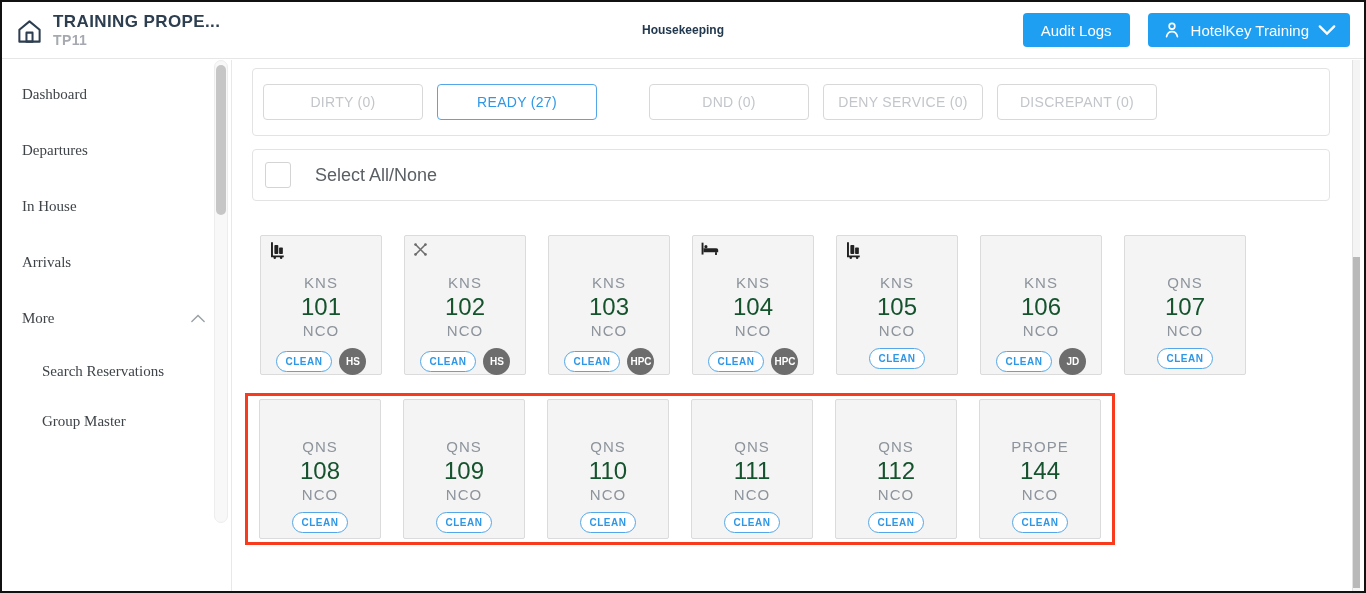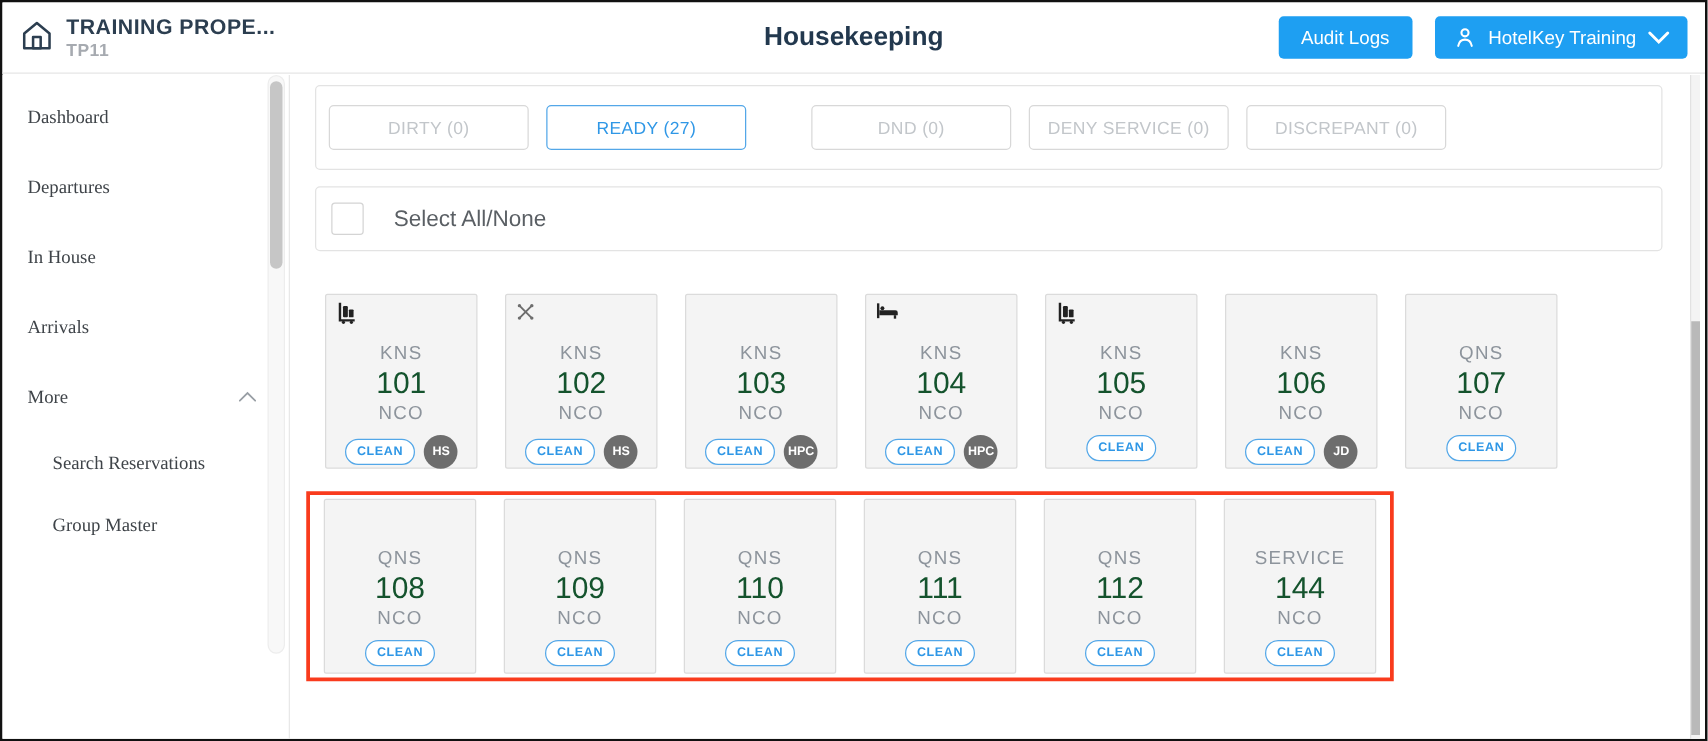--- a/index.html
+++ b/index.html
@@ -16,28 +16,28 @@
     --status-border:#53a7e8;
     --badge-bg:#6d6d6d;
     --navy:#2c3e50;
   }
 
   
   .header {
     height:57px; display:flex; align-items:center;
     padding:0 14px; border-bottom:1px solid #e6e6e6; position:relative; background:#fff;
   }
-  .brand { display:flex; align-items:center; gap:10px; }
+  .brand { display:flex; align-items:flex-end; gap:10px; }
   .home-icon { margin-top:2px; }
   .brand-text { display:flex; flex-direction:column; line-height:1.25; }
   .brand-name { font-size:17px; font-weight:bold; color:var(--navy); letter-spacing:.4px; }
   .brand-code { font-size:14px; font-weight:bold; color:#a6aab0; letter-spacing:.4px; }
   .page-title {
     position:absolute; left:50%; top:50%; transform:translate(-50%,-50%);
-    font-size:21px; font-weight:bold; color:#22384e;
+    font-size:12px; font-weight:bold; color:#22384e;
   }
   .header-right { margin-left:auto; display:flex; align-items:center; gap:18px; }
   .btn-blue {
     background:var(--accent); color:#fff; border:none; border-radius:4px;
     height:34px; font-size:15px; font-family:inherit; cursor:pointer;
   }
   .audit-btn { padding:0 18px; }
   .user-btn { display:flex; align-items:center; gap:9px; padding:0 14px; }
 
   
@@ -337,21 +337,21 @@
     <div class="room-type">QNS</div>
     <div class="room-number">112</div>
     <div class="room-rate">NCO</div>
     <div class="card-bottom">
       <span class="status-pill">CLEAN</span>
 
     </div>
   </div>
           <div class="card">
 
-    <div class="room-type">SERVICE</div>
+    <div class="room-type">PROPE</div>
     <div class="room-number">144</div>
     <div class="room-rate">NCO</div>
     <div class="card-bottom">
       <span class="status-pill">CLEAN</span>
 
     </div>
   </div>
         </div>
       </div></div>
 </div>

